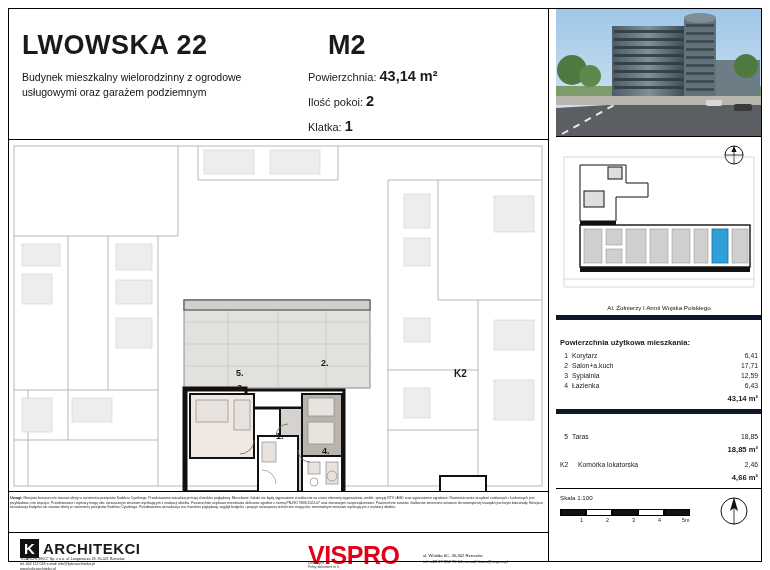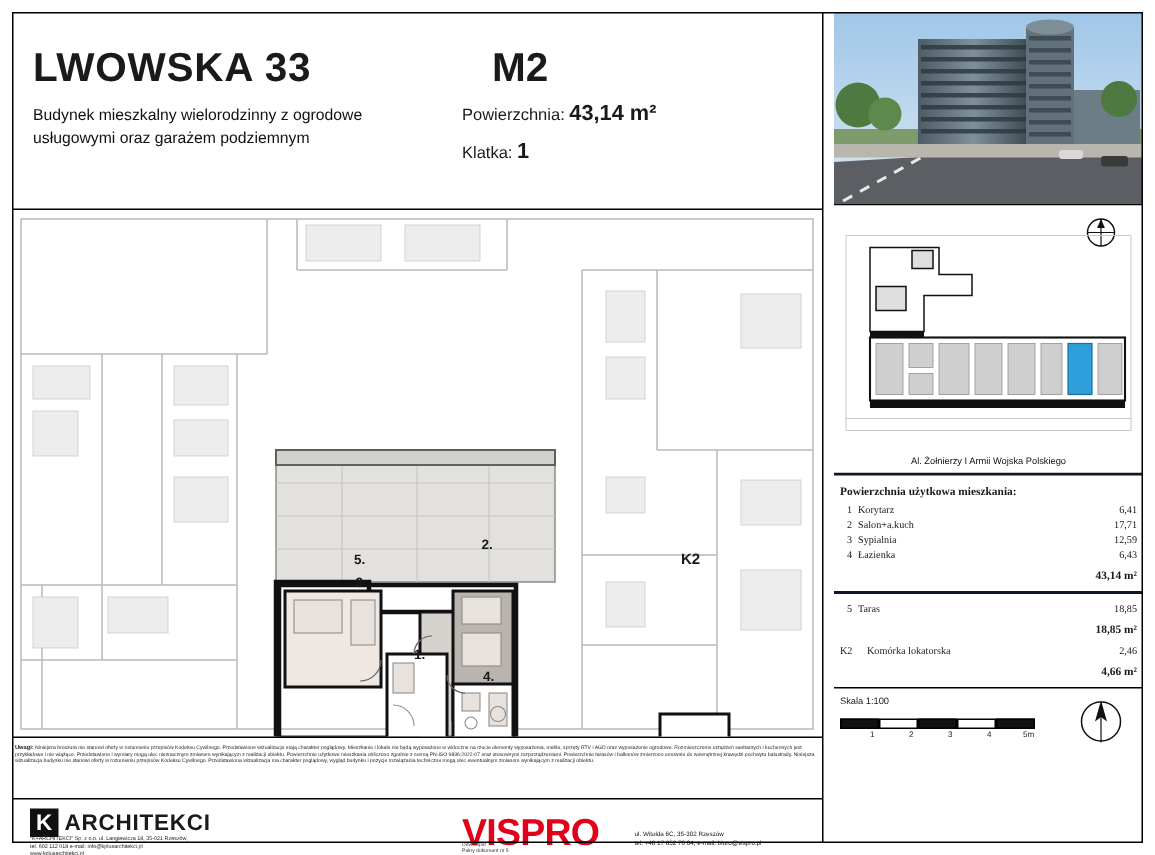--- a/index.html
+++ b/index.html
@@ -43,21 +43,21 @@
   .vispro-sub { position:absolute; left:300px; top:28px; font-size:3.4px; line-height:4.4px; color:#333; }
   .foot-addr { position:absolute; left:415px; top:20px; font-size:4.2px; line-height:5.6px; color:#111; }
 
   
   .right { position:absolute; left:556px; top:8px; width:206px; height:554px; }
   .render { position:relative; width:206px; height:128px; overflow:hidden; border:0; }
   .sep { width:100%; height:1px; background:#000; }
   .keyplan { position:relative; width:206px; height:178px; background:#fff; }
   .street-label { position:absolute; bottom:4px; left:0; width:100%; text-align:center; font-size:6.2px; color:#111; }
 
-  .tbl { width:206px; border-top:2px solid #0f172a; padding:6px 4px 6px 4px;font-family:Liberation Serif, serif; }
+  .tbl { width:206px; border-top:5px solid #0f172a; padding:18px 4px 6px 4px; }
   .tbl-title { font-size:7.6px; font-weight:bold; margin-bottom:4px; }
   .row { display:flex; font-size:6.8px; line-height:10px; }
   .row .no { width:12px; text-align:right; padding-right:4px; }
   .row .nm { flex:1; }
   .row .vl { width:36px; text-align:right; }
   .tot { display:flex; font-size:7.6px; font-weight:bold; margin-top:3px; }
   .tot .sp { flex:1; }
   .tot .vl { width:54px; text-align:right; }
 
   .scale-box { position:relative; width:206px; height:46px; border-top:1px solid #000; }
@@ -73,27 +73,31 @@
   .frame { position:absolute; left:8px; top:8px; width:754px; height:554px; border:1px solid #000; pointer-events:none; }
 </style>
 </head>
 <body>
 
 <div class="sheet">
 
   <div class="left">
 
     <div class="title-block">
-      <div class="h-title">LWOWSKA 33</div>
+      <div class="h-title">LWOWSKA 22</div>
       <div class="h-sub">Budynek mieszkalny wielorodzinny z ogrodowe usługowymi oraz garażem podziemnym</div>
       <div class="h-unit">M2</div>
       <div class="facts">
         <div class="fact">
           <span>Powierzchnia:</span>
           <b>43,14 m²</b>
+        </div>
+        <div class="fact">
+          <span>Ilość pokoi:</span>
+          <b>2</b>
         </div>
         <div class="fact">
           <span>Klatka:</span>
           <b>1</b>
         </div>
       </div>
     </div>
 
     <div class="plan">
       <svg width="540" height="352" viewBox="0 0 540 352" xmlns="http://www.w3.org/2000/svg">

